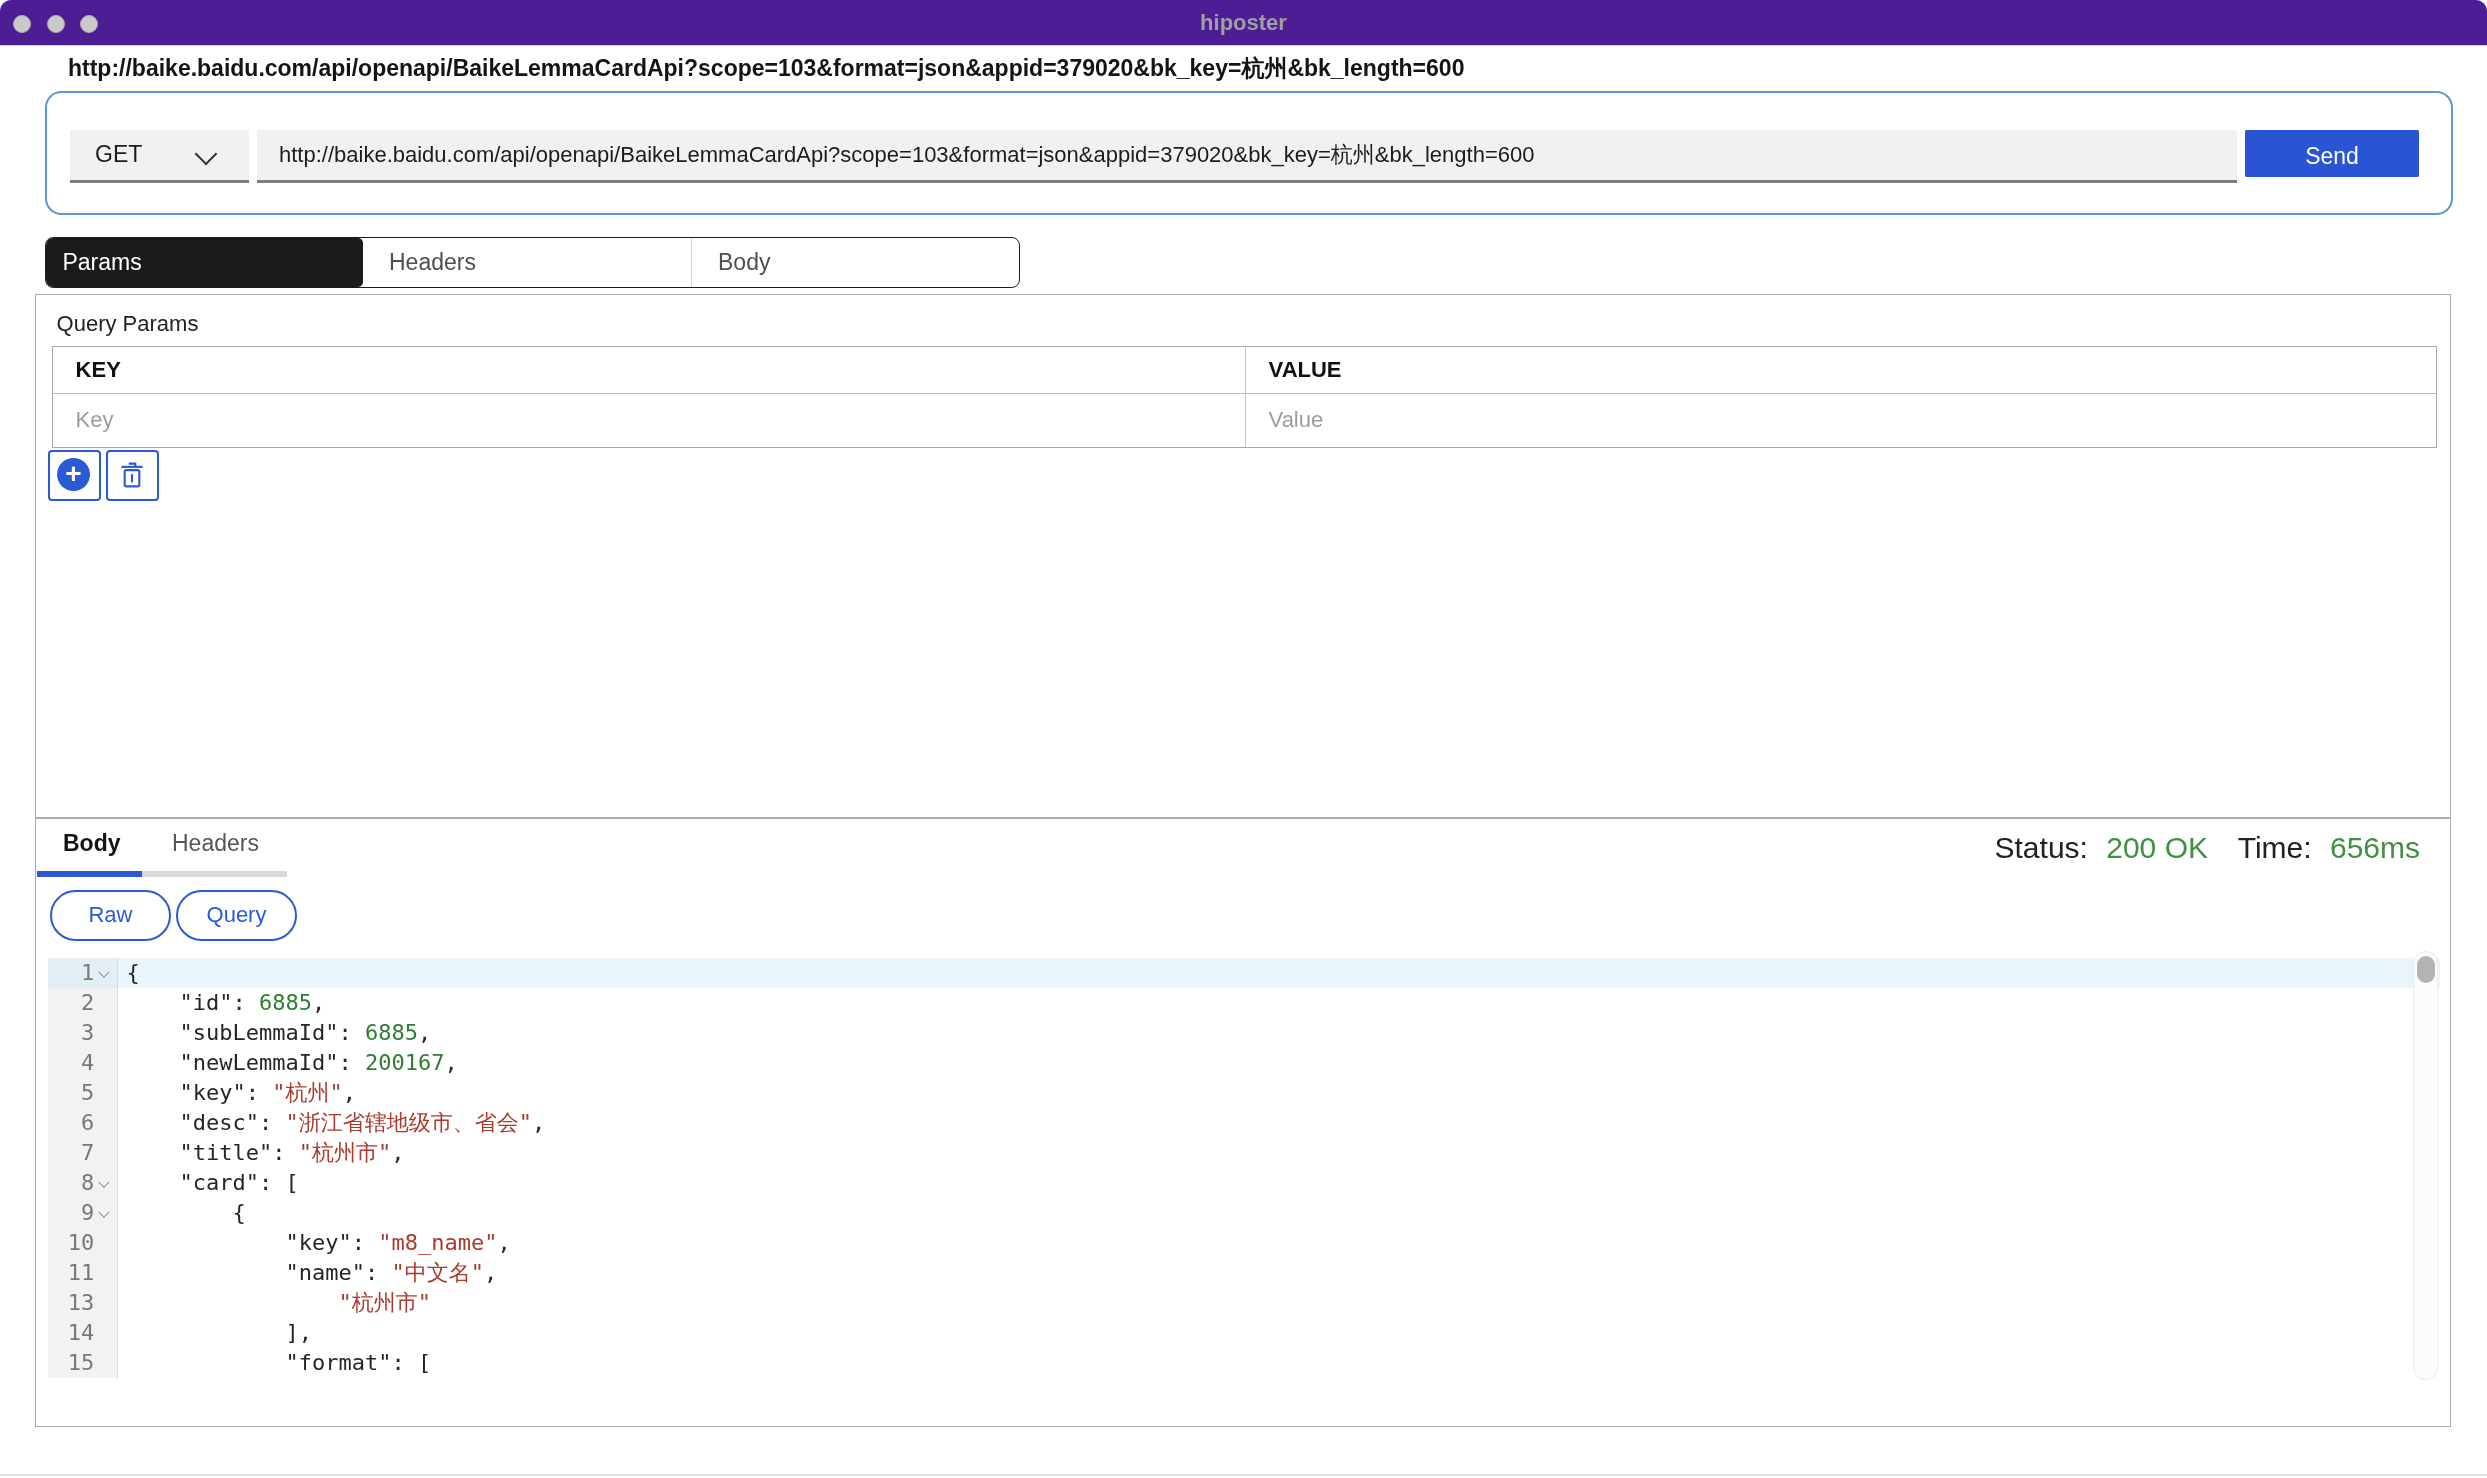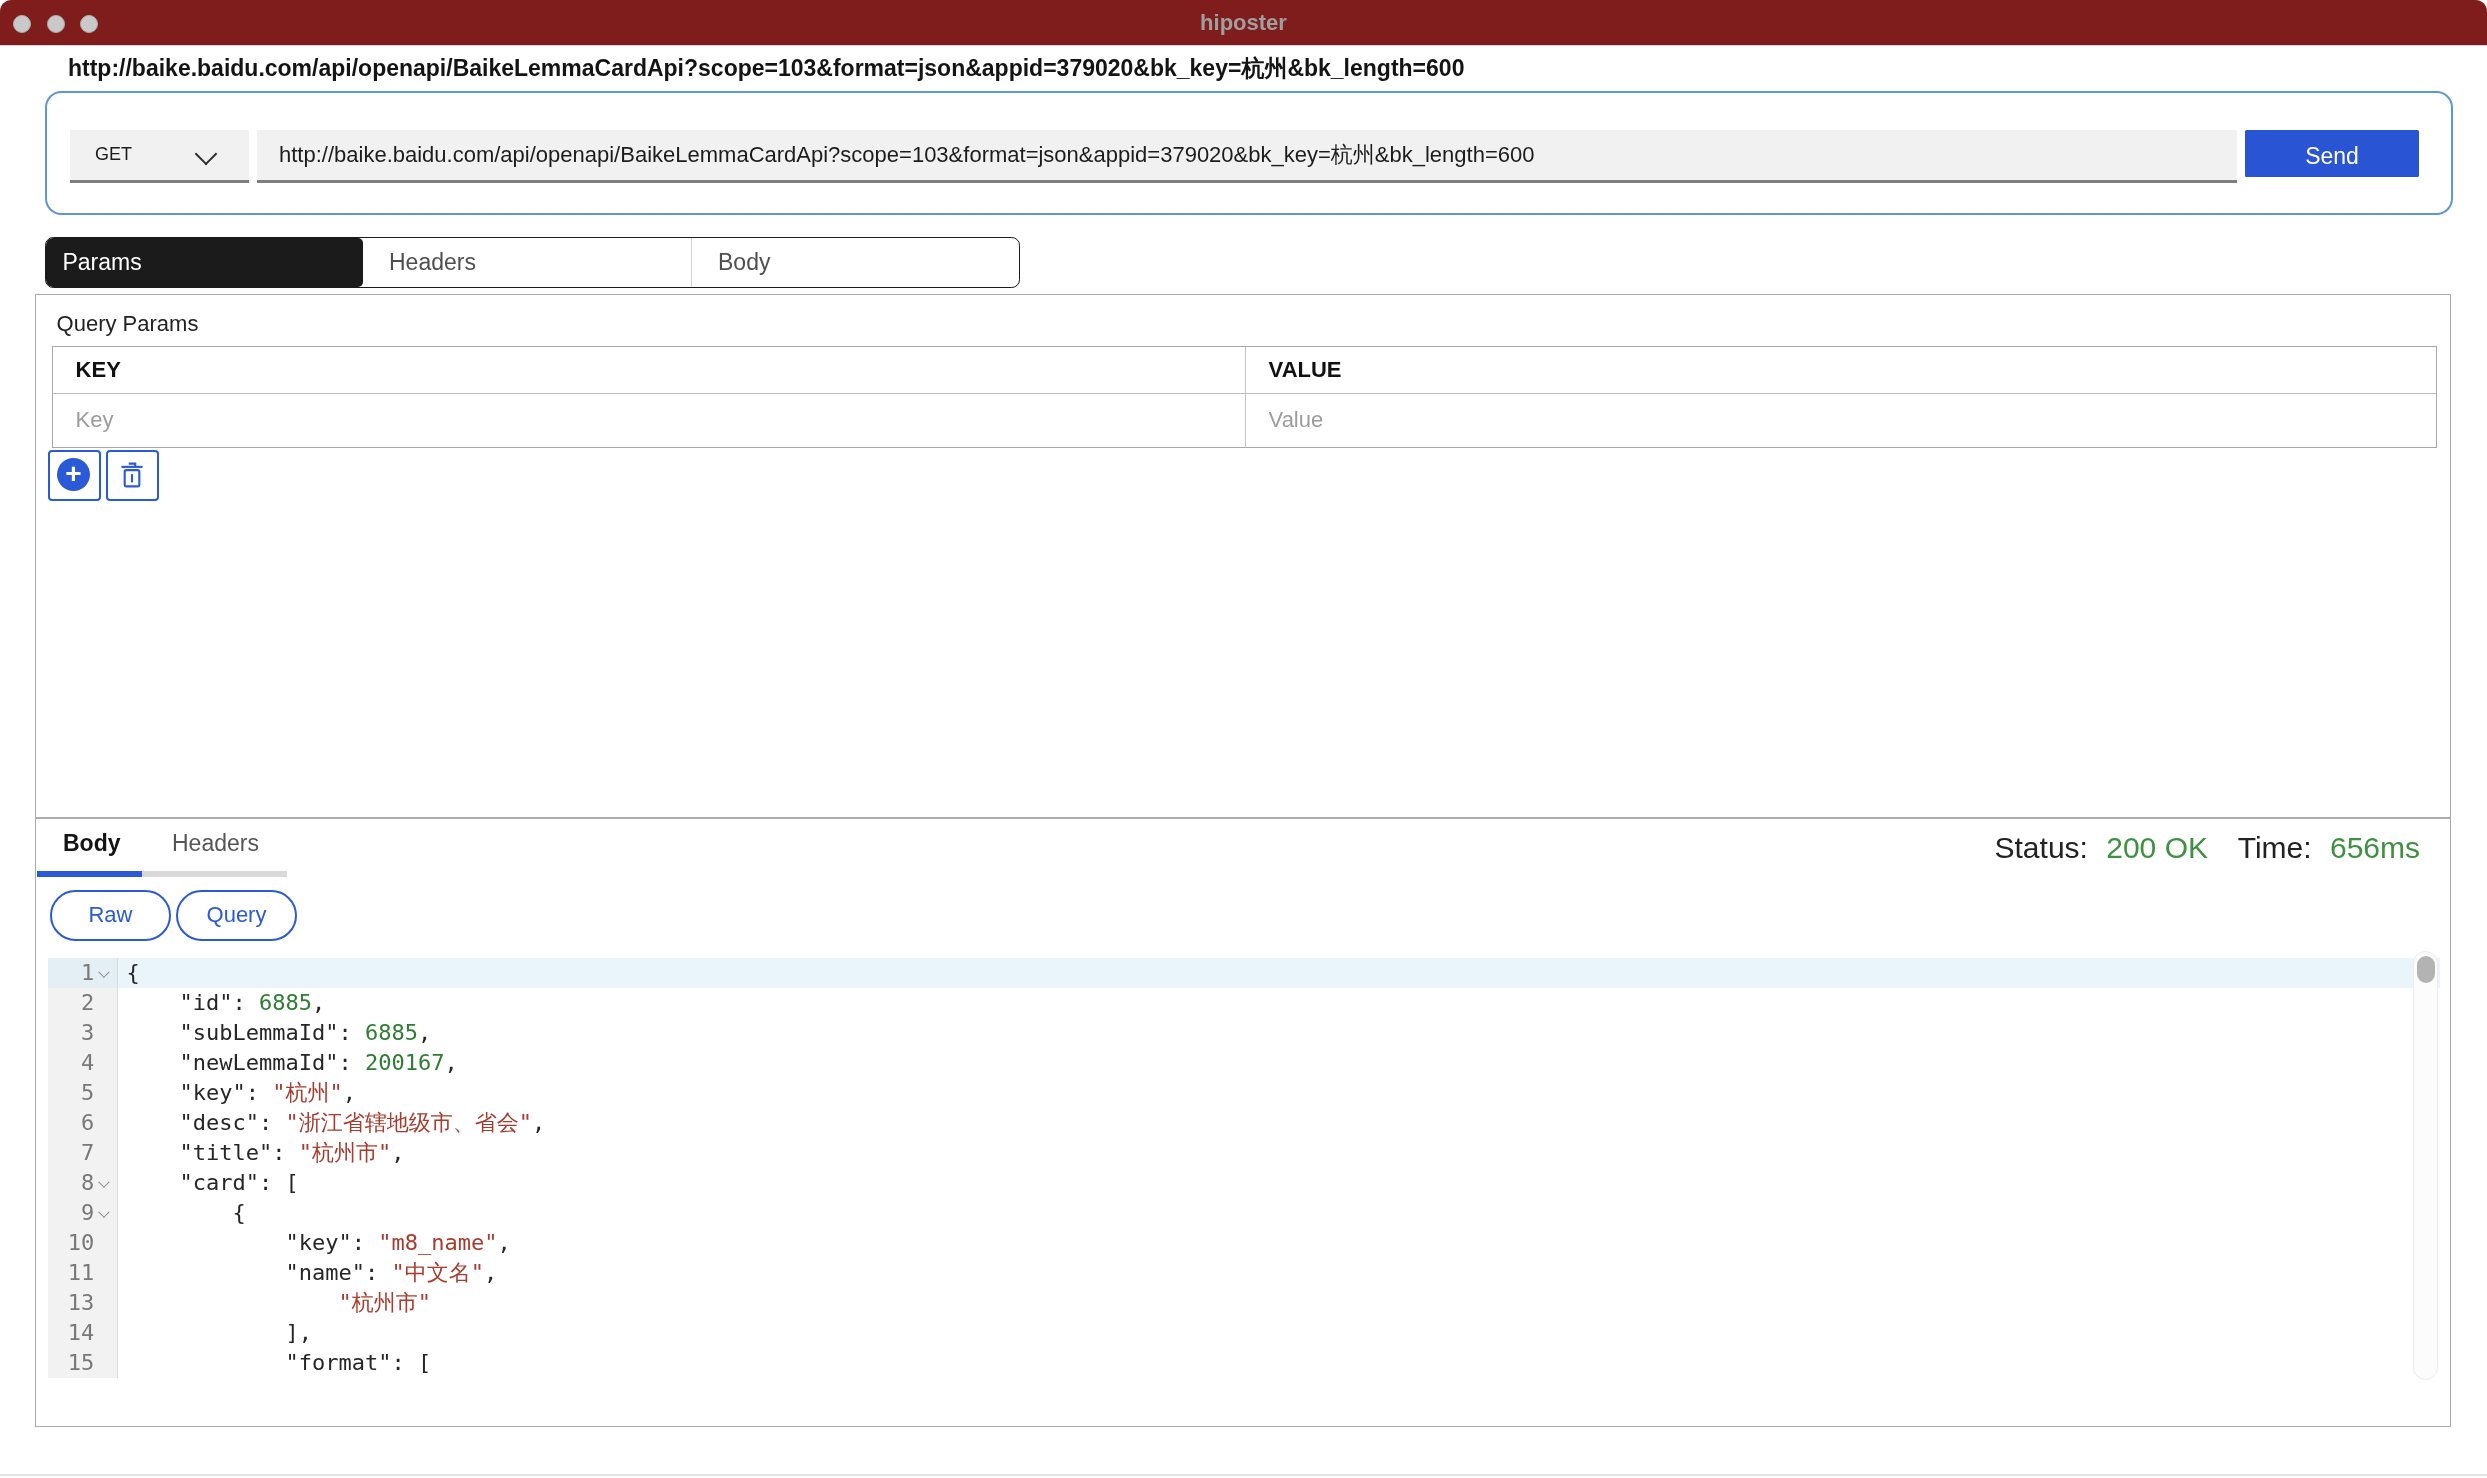--- a/index.html
+++ b/index.html
@@ -1,36 +1,36 @@
 <!DOCTYPE html>
 <html style="font-size:13px"><head>
 <meta charset="utf-8">
 <style>
   html,body{margin:0;padding:0;background:#fff;}
   #app{position:relative;width:2487px;height:1479px;background:#ffffff;overflow:hidden;
        font-family:"Liberation Sans",sans-serif;color:#1a1a1a;}
 
   
-  .titlebar{position:absolute;left:0;top:0;width:2487px;height:45px;background:#7f1d1d;
+  .titlebar{position:absolute;left:0;top:0;width:2487px;height:45px;background:#4c1d95;
             border-bottom:0.8px solid #d6d6d6;border-radius:11.5px 11.5px 0 0;}
   .light{position:absolute;top:15px;width:18px;height:18px;border-radius:50%;
          background:#c9c9c9;border:0.8px solid #aeaeae;box-sizing:border-box;}
   .light.l1{left:13px}.light.l2{left:47px}.light.l3{left:80px}
   .wintitle{position:absolute;left:0;top:0;width:100%;height:45px;line-height:45px;
             text-align:center;font-weight:bold;font-size:22px;color:#9f9f9f;}
 
   
   .url-heading{position:absolute;left:68px;top:53px;font-size:23px;font-weight:bold;color:#141414;}
 
   
   .req-panel{position:absolute;left:45px;top:91px;width:2408px;height:124px;box-sizing:border-box;
              border:2.5px solid #5e96d7;border-radius:16.4px;background:#fff;}
   .method-select{position:absolute;left:70px;top:130px;width:179px;height:53px;box-sizing:border-box;
                  background:#f1f1f1;border-bottom:3.3px solid #7e7e7e;cursor:pointer;}
-  .method-select .mlabel{position:absolute;left:25px;top:0;line-height:49px;font-size:18px;color:#1c1c1c;}
+  .method-select .mlabel{position:absolute;left:25px;top:0;line-height:49px;font-size:23px;color:#1c1c1c;}
   .chev-down{position:absolute;right:35px;top:16.4px;width:14px;height:14px;
              border-left:2.5px solid #2f2f2f;border-bottom:2.5px solid #2f2f2f;
              transform:rotate(-45deg);transform-origin:center;}
   .url-input{position:absolute;left:257px;top:130px;width:1980px;height:53px;box-sizing:border-box;
              background:#f1f1f1;border:none;border-bottom:3.3px solid #7e7e7e;
              padding:0 0 0 22px;font-size:22px;color:#1c1c1c;outline:none;
              font-family:"Liberation Sans",sans-serif;}
   .send-btn{position:absolute;left:2245px;top:130px;width:174px;height:47px;background:#2955d5;
             color:#fff;font-size:23px;text-align:center;line-height:53px;border-radius:1.6px;cursor:pointer;}
 

